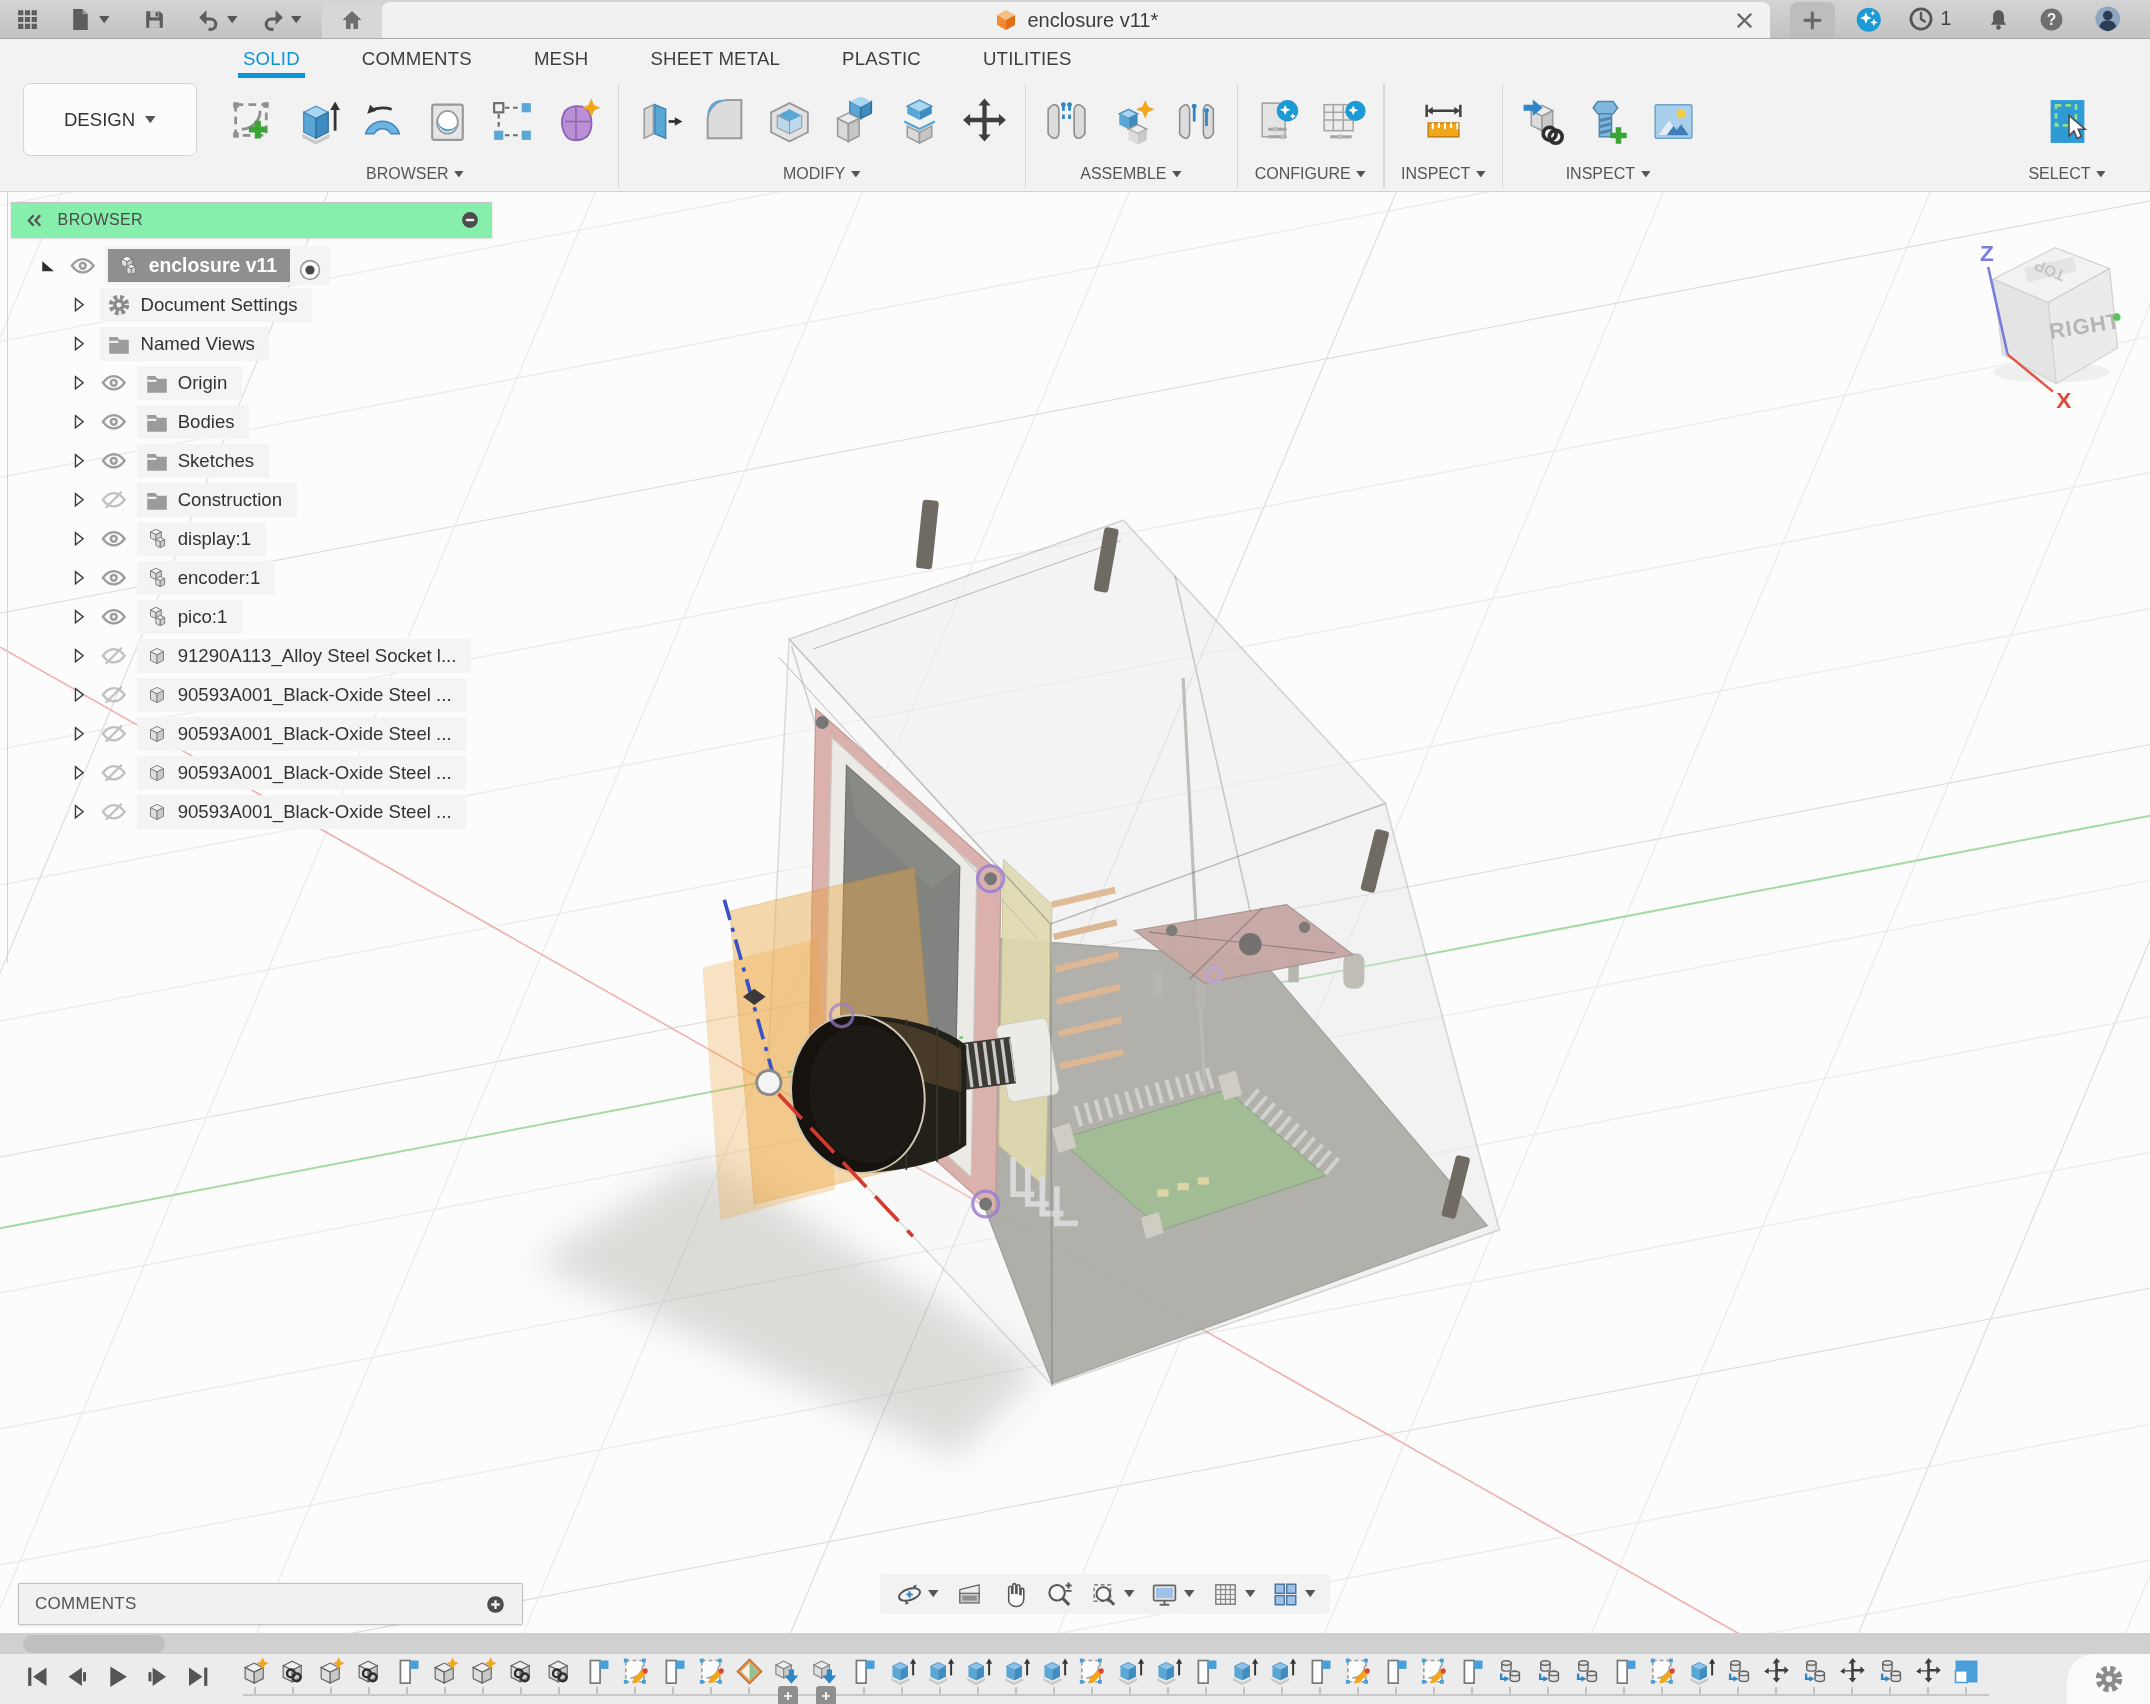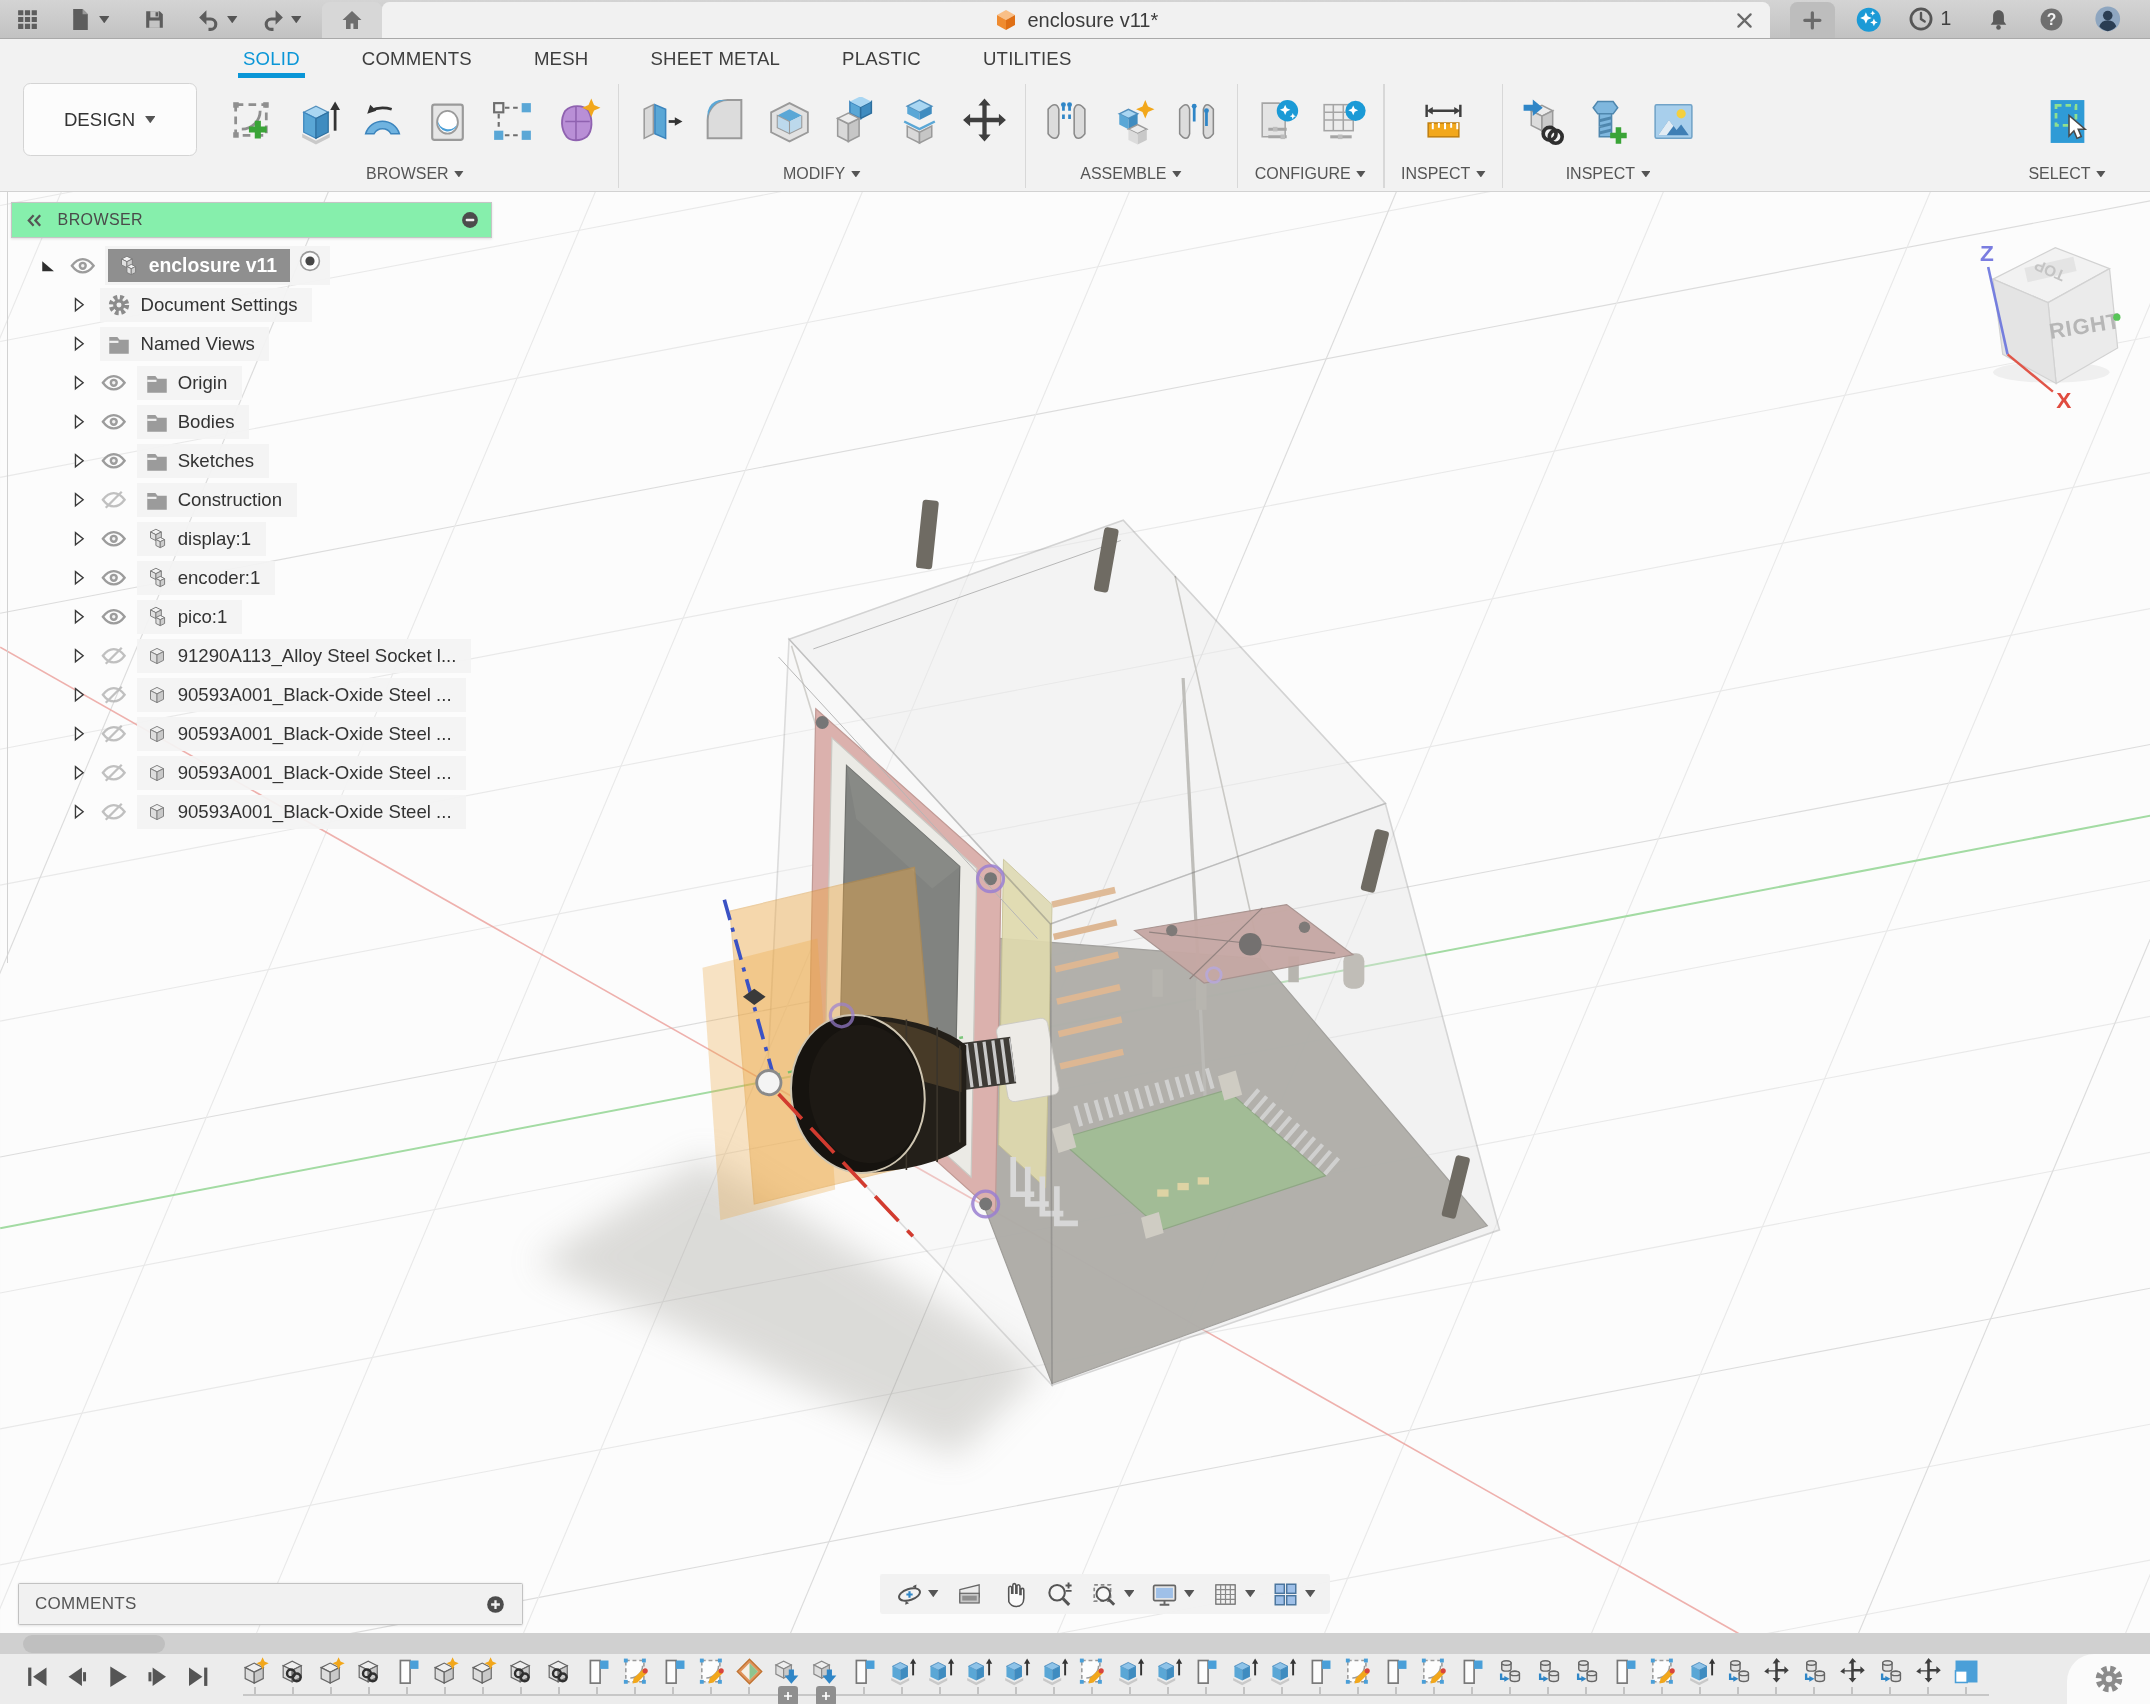--- a/index.html
+++ b/index.html
@@ -45,21 +45,21 @@
   .browser{position:absolute;left:11.3px;top:202px;width:481px;z-index:20}
   .bheader{height:34px;background:#86efac;border:0.8px solid #c5c5c5;box-shadow:0 0.8px 2.4px rgba(0,0,0,.12);
            display:flex;align-items:center;padding:0 11.3px;gap:13px}
   .btitle{font-size:16px;color:#4a4a4a;letter-spacing:0.4px;flex:1}
   .tree{margin-top:8px}
   .trow{height:39px;display:flex;align-items:center;cursor:pointer}
   .spacer{display:inline-block}
   .chip{display:flex;align-items:center;gap:8px;background:rgba(243,243,243,.93);
         padding:4px 14.6px 4px 6.5px}
   .chip .lbl{font-size:18.6px;color:#333;white-space:nowrap}
-  .rootwrap{display:flex;align-items:flex-start;background:rgba(243,243,243,.93);padding:3.2px 8px 3.2px 3.2px;gap:8px}
+  .rootwrap{display:flex;align-items:flex-end;background:rgba(243,243,243,.93);padding:3.2px 8px 3.2px 3.2px;gap:8px}
   .rootsel{display:flex;align-items:center;gap:8px;background:#8f8f8f;padding:3.2px 13px 3.2px 6.5px}
   .rootsel .lbl{font-size:19.4px;color:#fff;font-weight:bold;white-space:nowrap}
   
   .comments{position:absolute;left:18px;top:1583px;width:471px;height:40px;background:#f1f1f1;
             border:0.8px solid #c2c2c2;border-radius:1.6px;box-shadow:0 0.8px 2.4px rgba(0,0,0,.1);
             display:flex;align-items:center;padding:0 16px;z-index:22}
   .comments .clabel{font-size:17px;color:#555;letter-spacing:0.3px;flex:1}
   .navbar{position:absolute;left:880px;top:1574px;height:40px;background:rgba(241,241,241,.95);
           border-radius:2.4px;display:flex;align-items:center;padding:0 14.6px;gap:16px;z-index:22}
   .nbtn{display:flex;align-items:center;gap:4.9px;cursor:pointer}

